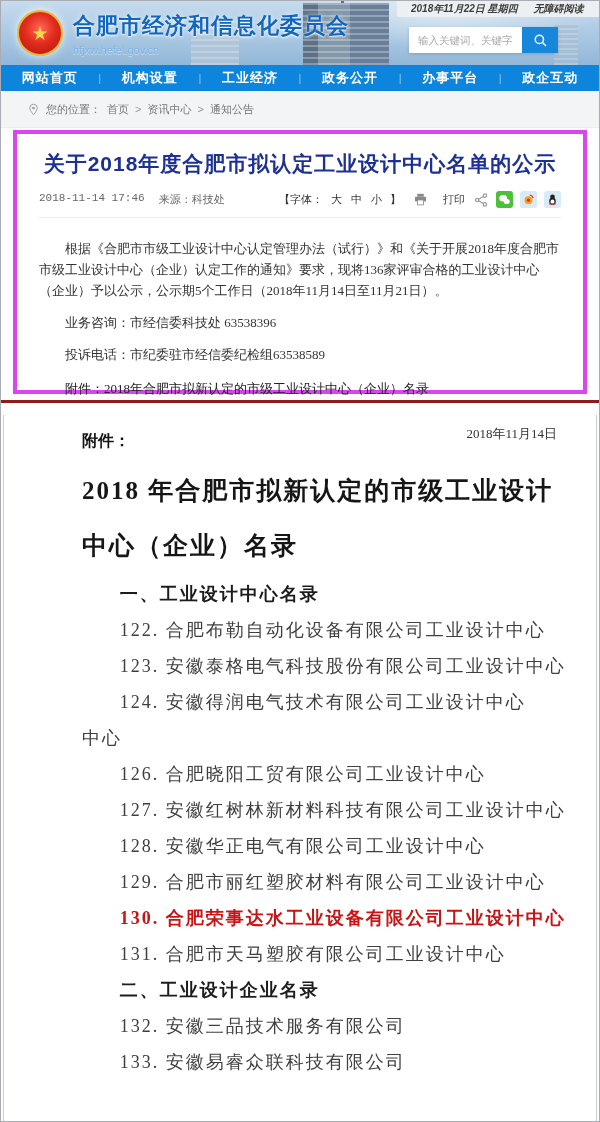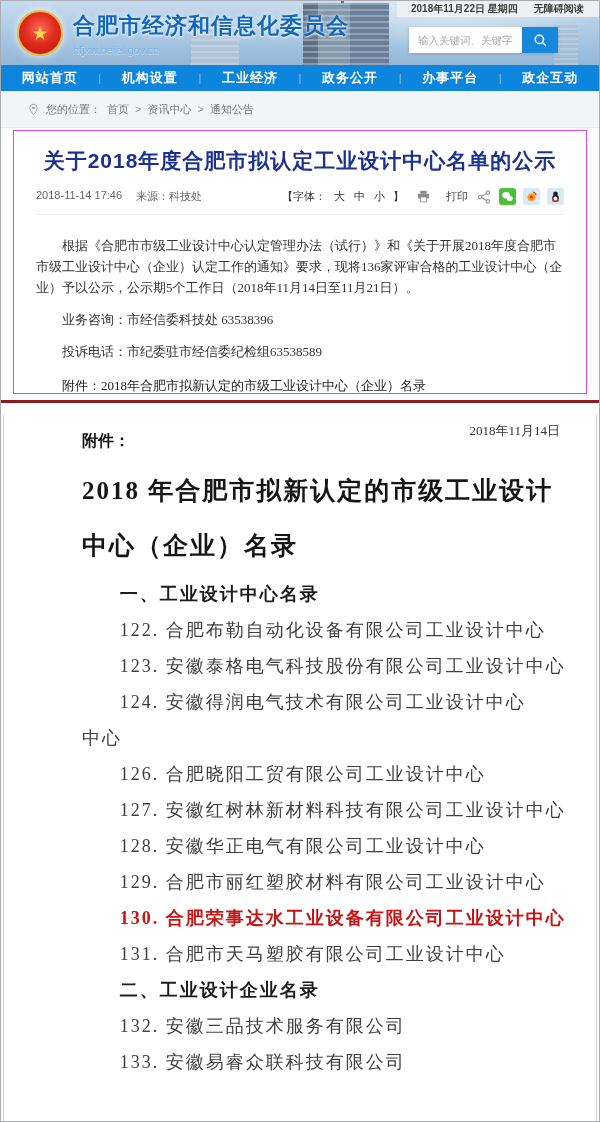--- a/index.html
+++ b/index.html
@@ -23,43 +23,43 @@
   .brand{position:absolute;left:16px;top:9px;display:flex;align-items:center;gap:10px;z-index:3;cursor:pointer;}
   .emblem{width:46px;height:46px;border-radius:50%;flex:0 0 46px;
     background:radial-gradient(circle at 50% 40%, #ff6a55 0%, #e22d1e 45%, #b2130e 100%);
     border:2px solid #e9b93c;box-sizing:border-box;box-shadow:0 0 8px rgba(255,255,255,.8);
     display:flex;align-items:center;justify-content:center;color:#ffd84f;font-size:19px;line-height:1;}
   .site-name{font-size:22px;font-weight:bold;color:#1166bd;letter-spacing:1px;
     text-shadow:0 1px 2px rgba(255,255,255,.95), 0 0 6px rgba(255,255,255,.7);}
   .site-url{font-size:11px;color:#7fb4e4;margin-top:3px;text-shadow:0 1px 1px rgba(255,255,255,.6);}
   .topstrip{position:absolute;right:0;top:0;width:202px;height:16px;background:#edf0f3;z-index:4;
     display:flex;align-items:center;gap:16px;padding-left:14px;box-sizing:border-box;
-    font-size:10px;font-weight:bold;color:#3c3c3c;}
+    font-size:10px;font-weight:bold;color:#3c3c3c;font-style:italic;}
   .searchbar{position:absolute;left:408px;top:26px;display:flex;height:26px;z-index:4;box-shadow:0 1px 3px rgba(0,0,0,.15);}
   .search-input{width:113px;height:26px;border:none;outline:none;background:#fff;font-size:10.5px;
     padding:0 9px;box-sizing:border-box;color:#333;font-family:"Liberation Sans",sans-serif;}
   .search-input::placeholder{color:#a9a9a9;}
   .search-btn{width:36px;height:26px;background:#1787dc;border:none;display:flex;align-items:center;justify-content:center;cursor:pointer;}
 
   
   .nav{height:26px;background:#0d85dc;display:flex;align-items:center;justify-content:space-evenly;}
   .nav-item{color:#fff;font-size:13px;font-weight:bold;letter-spacing:1px;cursor:pointer;}
   .nav-sep{color:rgba(255,255,255,.5);font-size:11px;}
 
   
   .breadcrumb{height:36px;background:#f3f4f6;border-bottom:1px solid #ececec;display:flex;align-items:center;
     gap:6px;padding-left:26px;font-size:11px;color:#777;}
   .crumb-link{cursor:pointer;}
   .crumb-sep{color:#999;}
 
   
   .content-area{background:#fdfdfd;padding:2px 12px 6px;}
-  .article-card{background:#fff;border:1px solid #d946ef;height:264px;box-sizing:border-box;padding:12px 22px 0;}
+  .article-card{background:#fff;border:4px solid #d946ef;height:264px;box-sizing:border-box;padding:12px 22px 0;}
   .article-title{font-size:21px;font-weight:bold;color:#1d3192;text-align:center;letter-spacing:1px;margin-top:4px;}
-  .meta-row{display:flex;justify-content:space-between;align-items:center;margin-top:13px;font-size:11px;color:#666;}
+  .meta-row{display:flex;justify-content:space-between;align-items:center;margin-top:13px;font-size:11px;color:#666;font-family:Liberation Mono, monospace;}
   .meta-left{display:flex;gap:14px;}
   .meta-right{display:flex;align-items:center;gap:7px;color:#333;}
   .fw-link{cursor:pointer;margin:0 1px;}
   .print-btn{display:inline-flex;align-items:center;gap:16px;cursor:pointer;color:#444;margin-left:6px;}
   .sicon{width:17px;height:17px;border-radius:3px;display:inline-flex;align-items:center;justify-content:center;cursor:pointer;}
   .sicon.lightblue{background:#d8eaf6;}
   .meta-sep{border:none;border-top:1px solid #ededed;margin:9px 0 0;}
   .article-body{font-family:"Liberation Serif","DejaVu Serif",serif;font-size:13px;color:#333;line-height:21px;margin-top:20px;}
   .p-indent{text-indent:2em;margin:0;}
   .contact{text-indent:2em;margin:11px 0 0;}

